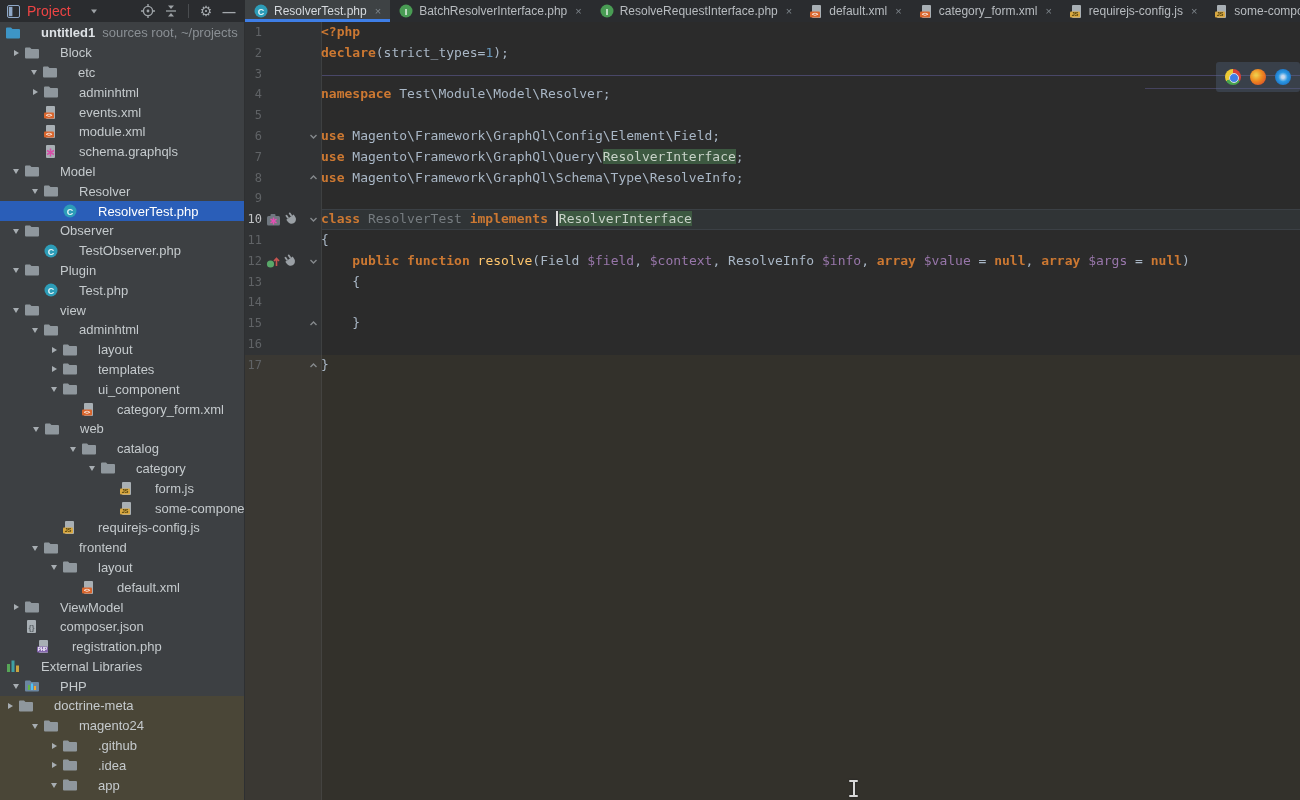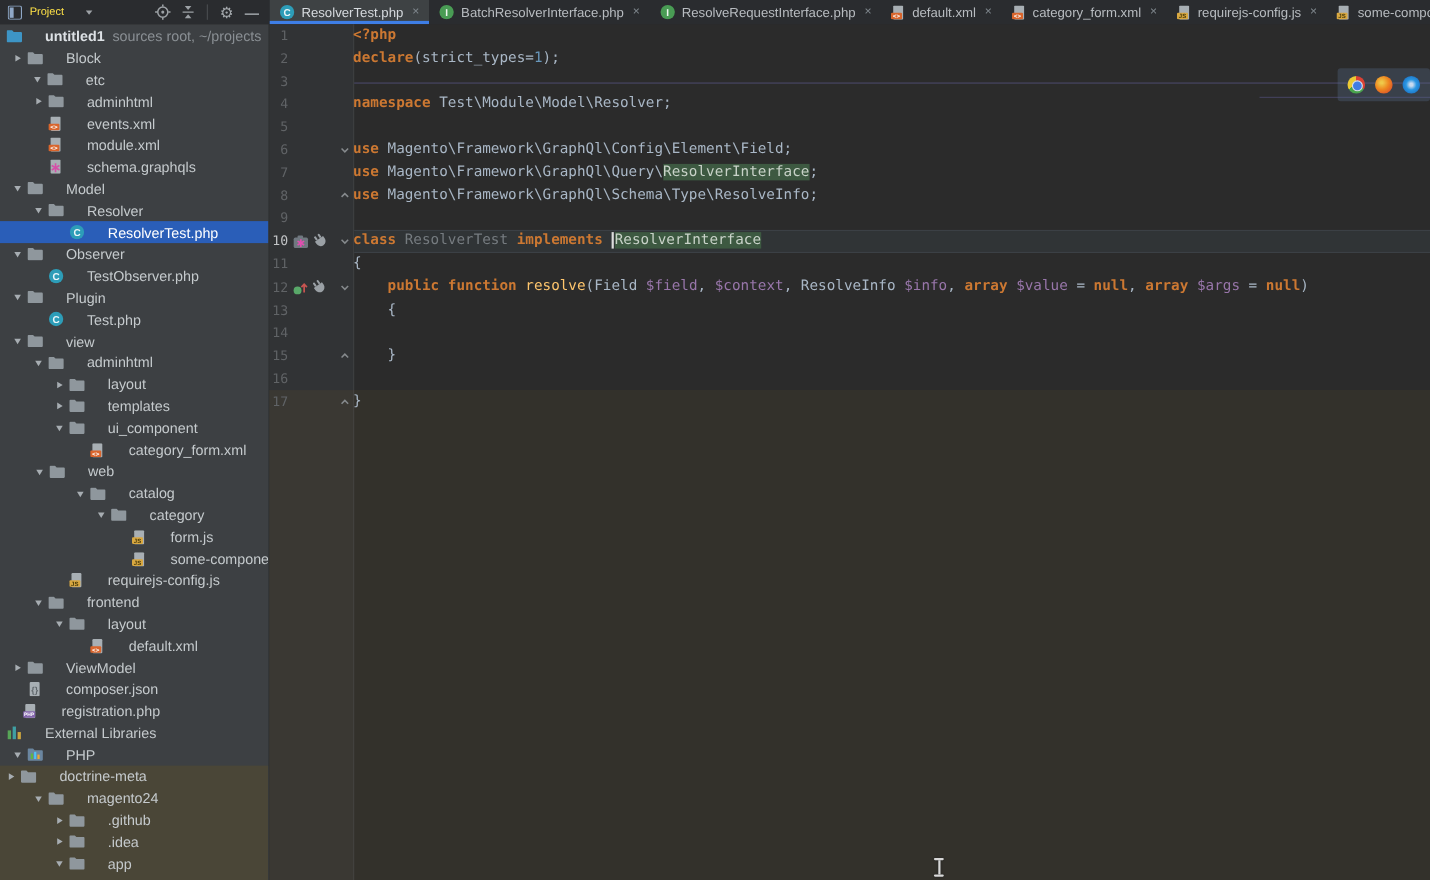--- a/index.html
+++ b/index.html
@@ -5,22 +5,22 @@
   * { margin:0; padding:0; box-sizing:border-box; }
   html,body { background:#1e1e1e; }
   .app { position:relative; width:1300px; height:800px; overflow:hidden;
          background:#2b2b2b; font-family:"Liberation Sans", sans-serif; }
 
   
   .topbar { position:absolute; left:0; top:0; width:100%; height:22px;
             background:#2a2c2f; display:flex; align-items:stretch; z-index:30; }
   .topbar-left { width:245px; flex:none; display:flex; align-items:center;
                  padding:0 7px 0 4px; gap:5px; }
-  .proj-btn { display:flex; align-items:center; gap:19px; color:#fde047;
-              font-size:10px; cursor:default; }
+  .proj-btn { display:flex; align-items:center; gap:19px; color:#ef4444;
+              font-size:14px; cursor:default; }
   .tb-spacer { flex:1; }
   .tb-ic { display:flex; align-items:center; justify-content:center;
            width:18px; height:18px; color:#a3a8ac; }
   .tb-sep { width:1px; height:14px; background:#4a4d50; margin:0 3px; }
   .gear-glyph { font-size:14px; line-height:1; color:#a3a8ac; }
   .minus-glyph { font-size:13px; color:#a3a8ac; font-weight:bold; }
 
   
   .tabs { flex:1; display:flex; overflow:hidden; }
   .tab { position:relative; display:flex; align-items:center; gap:6px;
@@ -626,21 +626,21 @@
        <span class="tarrow"></span>
        <span class="ticon">
             <svg width="13" height="13" viewBox="0 0 13 13">
               <path d="M3 0h7a1 1 0 0 1 1 1v11a1 1 0 0 1-1 1H3a1 1 0 0 1-1-1V1a1 1 0 0 1 1-1z" fill="#a8afb4"></path>
               <text x="6.5" y="10" font-size="8" font-weight="bold" fill="#5f666b" text-anchor="middle">{}</text>
             </svg>
           </span>
        <span class="tlab">composer.json</span>
 
      </div>
-        <div class="trow" style="padding-left:2px">
+        <div class="trow" style="padding-left:18px">
        <span class="tarrow"></span>
        <span class="ticon">
             <svg width="13" height="13" viewBox="0 0 13 13">
               <path d="M3 0h7a1 1 0 0 1 1 1v11a1 1 0 0 1-1 1H3a1 1 0 0 1-1-1V1a1 1 0 0 1 1-1z" fill="#a8afb4"></path>
               <rect x="0" y="6.5" width="11" height="6" rx="1" fill="#8567ae"></rect>
               <text x="5.5" y="11.2" font-size="4.5" font-weight="bold" fill="#fff" text-anchor="middle">PHP</text>
             </svg>
           </span>
        <span class="tlab">registration.php</span>
 

